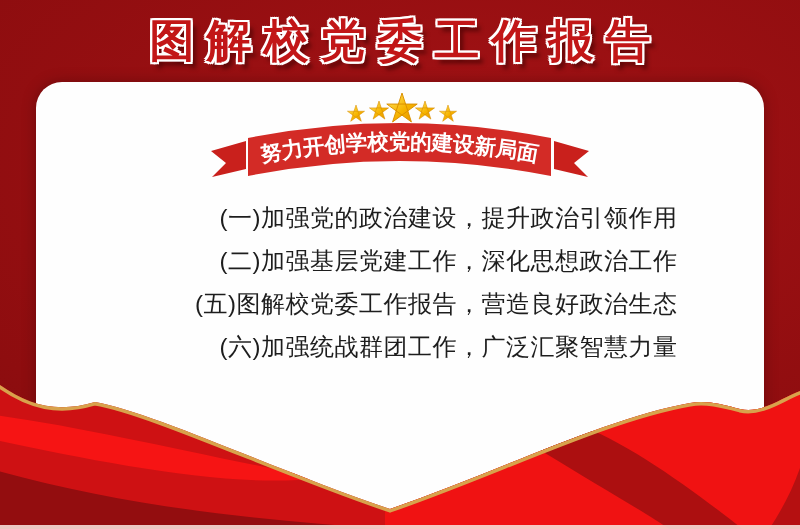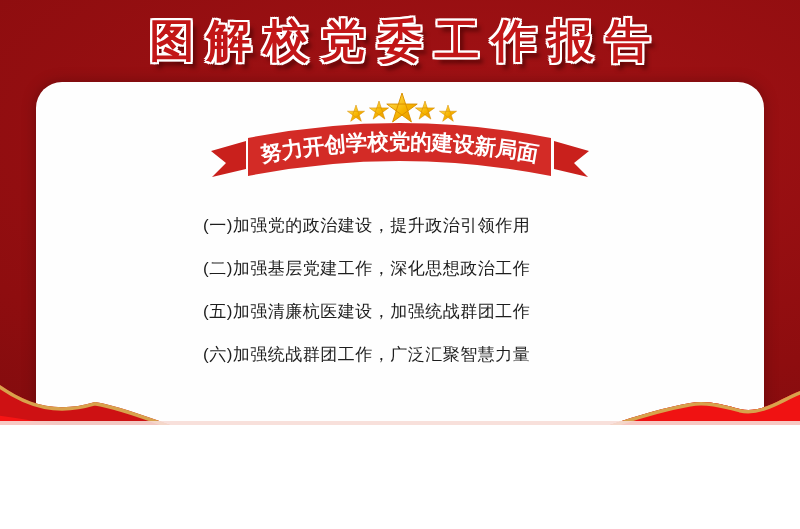--- a/index.html
+++ b/index.html
@@ -1,18 +1,18 @@
 <!DOCTYPE html>
 <html><head>
 <meta charset="utf-8">
 <style>
   html,body{margin:0;padding:0;}
   body{font-family:"Liberation Sans","DejaVu Sans",sans-serif;}
   .stage{
-    position:relative;width:800px;height:425px;overflow:hidden;
+    position:relative;width:800px;height:529px;overflow:hidden;
     background:radial-gradient(140% 120% at 60% 32%, #a41215 0%, #8e0d0f 52%, #710a0c 100%);
     text-align:right;
   }
   
   .poster-title{
     position:absolute;top:0;left:0;right:0;height:82px;
     display:flex;align-items:center;justify-content:center;
     font-size:45px;font-weight:900;letter-spacing:12px;text-indent:12px;
     color:#c21617;white-space:nowrap;
     text-shadow:
@@ -23,22 +23,22 @@
   
   .card{
     position:absolute;left:36px;top:82px;width:728px;bottom:0;
     background:#fefefe;border-radius:26px 26px 0 0;
     box-shadow:0 0 14px rgba(40,0,0,.35);
   }
   
   .ribbon-svg{position:absolute;left:200px;top:88px;width:400px;height:110px;}
   
   .report-list{
-    position:absolute;left:195px;top:196px;margin:8px;padding:0;list-style:none;
-    font-size:17px;font-weight:500;color:#1d1d1d;letter-spacing:.5px;white-space:nowrap;
+    position:absolute;left:195px;top:196px;margin:0;padding:0;list-style:none;
+    font-size:24px;font-weight:500;color:#1d1d1d;letter-spacing:.5px;white-space:nowrap;
   }
   .report-list li{height:43px;line-height:43px;}
   
   .waves-svg{position:absolute;left:0;top:374px;width:800px;height:155px;}
   
   .bottom-strip{
     position:absolute;left:0;right:0;bottom:0;height:4px;
     background:#f7ddd7;opacity:.9;
   }
 </style>
@@ -76,21 +76,21 @@
     <path d="M248,138 Q400,108 551,138 L551,176 Q400,146 248,176 Z" fill="#d32b26"></path>
 
     <text font-size="21.5" font-weight="bold" fill="#ffffff" dominant-baseline="central">
       <textPath href="#bandCenter" startOffset="50%" text-anchor="middle">努力开创学校党的建设新局面</textPath>
     </text>
   </svg>
 
   <ul class="report-list">
     <li>(一)加强党的政治建设，提升政治引领作用</li>
     <li>(二)加强基层党建工作，深化思想政治工作</li>
-    <li>(五)加强清廉杭医建设，加强统战群团工作</li>
+    <li>(五)图解校党委工作报告，营造良好政治生态</li>
     <li>(六)加强统战群团工作，广泛汇聚智慧力量</li>
   </ul>
 
   <svg class="waves-svg" viewBox="0 374 800 155" aria-hidden="true">
     <defs>
       <clipPath id="waveClip">
         <path d="M0,385 C30,406 58,413 95,402 C150,411 280,472 390,509
                  C495,473 605,418 690,403 C705,400 722,404 740,409
                  C762,414 783,397 800,391 L800,529 L0,529 Z"></path>
       </clipPath>

